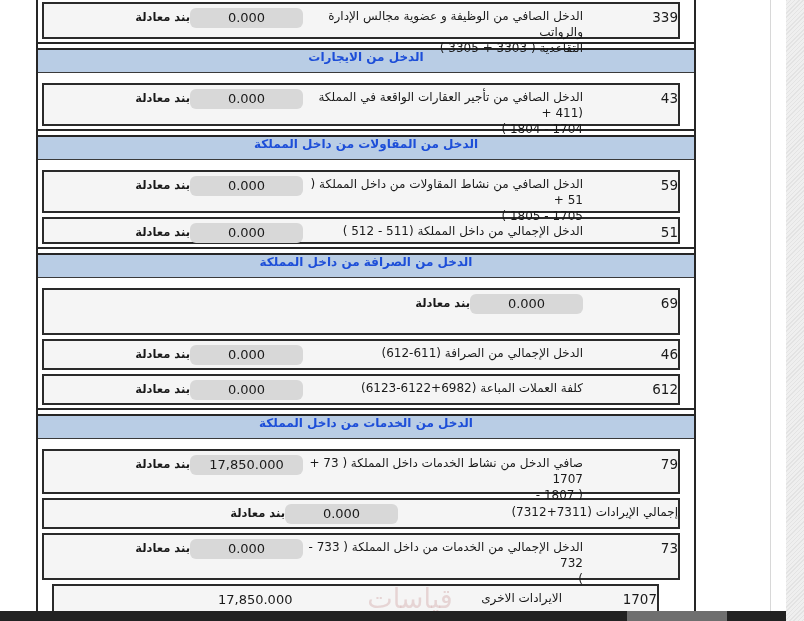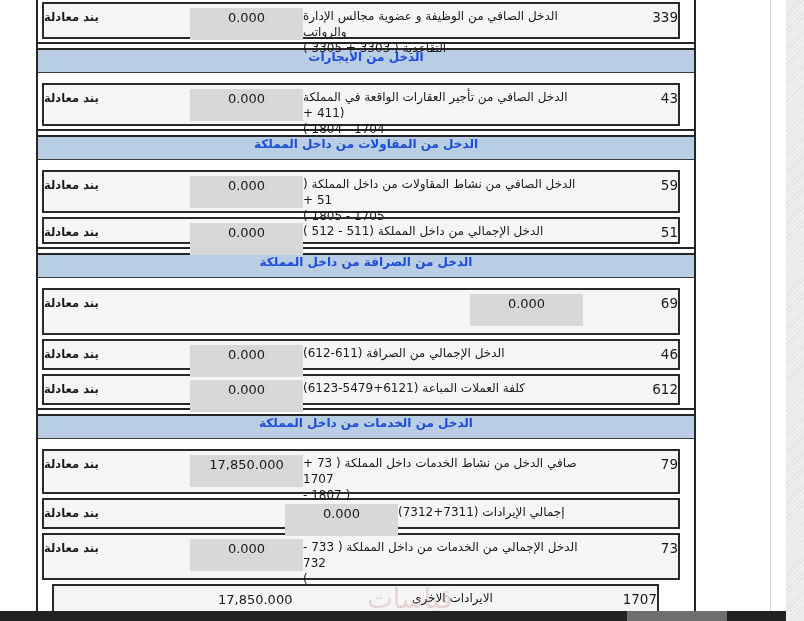--- a/index.html
+++ b/index.html
@@ -31,24 +31,24 @@
     background:#f5f5f5;border:2px solid #2a2a2a;
     margin:0 14px 4px 4px;
     display:flex;box-sizing:border-box;
   }
   .row:last-child{margin-bottom:3px;}
   .r339{height:37px;} .r43{height:43px;} .r59{height:43px;} .r51{height:27px;}
   .r69{height:47px;} .r61{height:31px;} .r612{height:31px;}
   .r79{height:45px;} .r733{height:31px;} .r73{height:47px;}
   .r1707{height:45px;margin-left:14px;margin-right:35px;}
   .c-code{width:95px;text-align:right;font-size:13.5px;padding-top:5px;box-sizing:border-box;}
-  .c-desc{width:280px;text-align:left;font-size:12px;line-height:16px;padding-top:4px;box-sizing:border-box;}
+  .c-desc{width:280px;text-align:right;font-size:12px;line-height:16px;padding-top:4px;box-sizing:border-box;}
   .c-val{width:113px;padding-top:4px;box-sizing:border-box;}
-  .valbox{height:32px;background:#d8d8d8;text-align:center;font-size:13px;line-height:20px;}
-  .c-band{flex:1;text-align:left;font-size:11.5px;font-weight:bold;padding-top:6px;}
+  .valbox{height:20px;background:#d8d8d8;text-align:center;font-size:13px;line-height:20px;border-radius:6px;}
+  .c-band{flex:1;text-align:right;font-size:11.5px;font-weight:bold;padding-top:6px;}
   
   .r1707 .c-desc{width:150px;}
   .r1707 .c-valplain{width:200px;text-align:left;padding:6px 0 0 6px;font-size:13px;box-sizing:border-box;direction:ltr;}
   
   .edge-line{position:absolute;left:770px;top:0;width:1px;height:611px;background:#d8d8d8;}
   
   .vtrack{
     position:absolute;left:786px;top:0;width:18px;height:621px;
     background:repeating-linear-gradient(135deg,#e3e3e3 0 1px,#efefef 1px 3px);
   }
@@ -142,21 +142,21 @@
         <div>الدخل الإجمالي من الصرافة (611-612)</div>
       </div>
       <div class="c-val">
         <div class="valbox">0.000</div>
       </div>
       <div class="c-band">بند معادلة</div>
     </div>
     <div class="row r612">
       <div class="c-code">612</div>
       <div class="c-desc">
-        <div>كلفة العملات المباعة (6121+5479-6123)</div>
+        <div>كلفة العملات المباعة (6982+6122-6123)</div>
       </div>
       <div class="c-val">
         <div class="valbox">0.000</div>
       </div>
       <div class="c-band">بند معادلة</div>
     </div>
   </div>
 
   <div class="section">
     <div class="sec-head">

